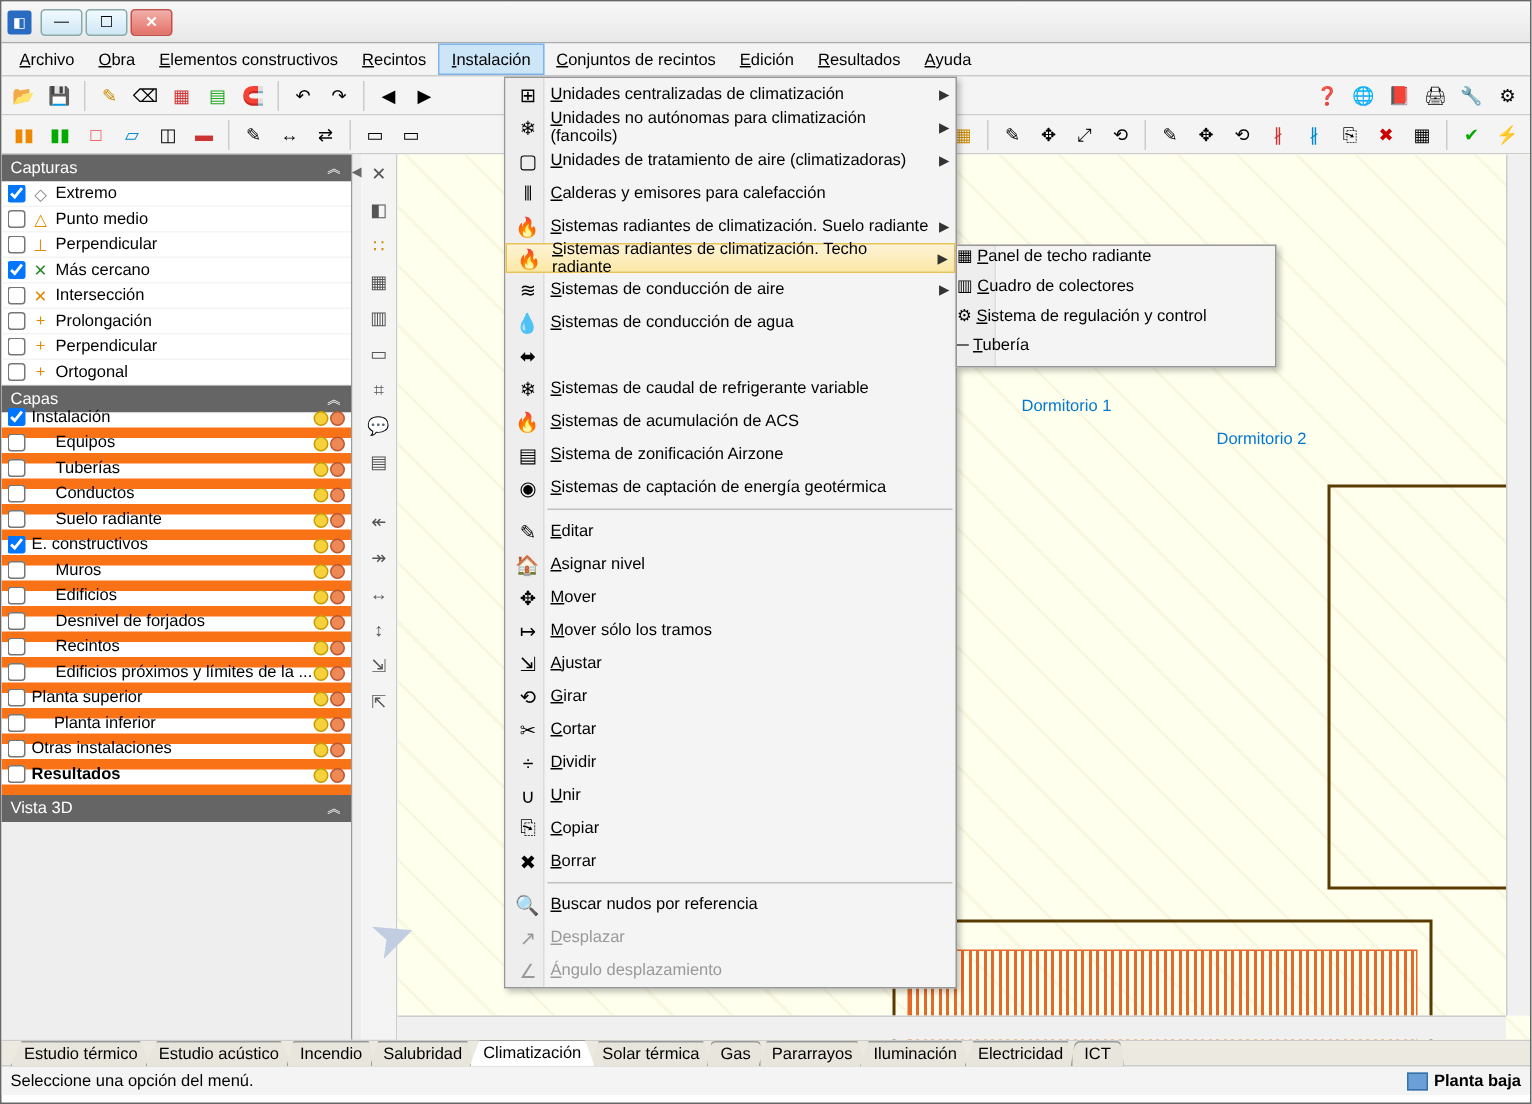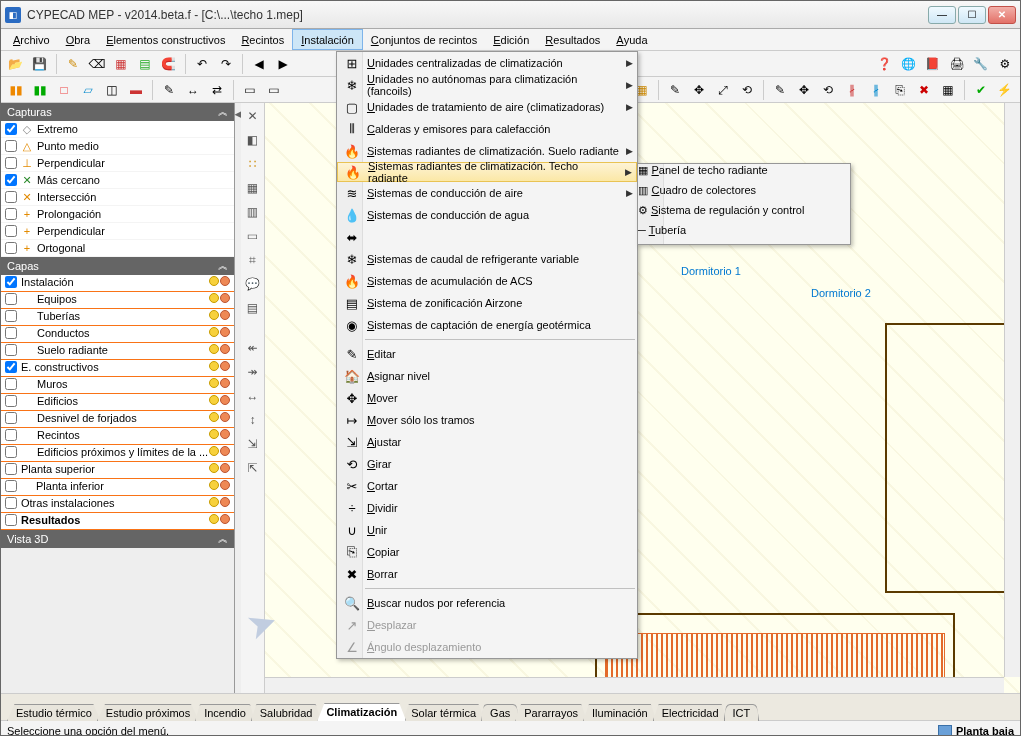--- a/index.html
+++ b/index.html
@@ -106,24 +106,24 @@
   height: 17px;
 }
 .check-row input { width: 12px; height: 12px; }
 .check-row .ico { width:12px; display:inline-flex; justify-content:center; color:#d4a017; font-size:11px;}
 .check-row .ico.green { color:#2a8a2a; }
 .check-row .ico.orange { color:#e28a00; }
 .check-row .ico.grey { color:#888; }
 .check-row .lbl { flex:1; }
 .layer-row {
   display: flex;
-  align-items:flex-start;
+  align-items:flex-end;
   padding: 1px 4px;
   height:17px;
-  border-bottom: 1px solid #f97316;
+  border-bottom: 7px solid #f97316;
 }
 .layer-row input { width:12px;height:12px;margin-right:4px;}
 .layer-row .name { flex:1; white-space:nowrap; overflow:hidden; text-overflow:ellipsis;}
 .layer-row .dots { display:flex; gap:1px; }
 .layer-row .dot { width:10px;height:10px;border-radius:50%;background:#f7d13c;border:1px solid #c79c00;}
 .layer-row .dot.red { background:#e85; border-color:#b53; }
 .layer-row.bold .name { font-weight:bold; }
 
 
 .vicon-bar {
@@ -206,63 +206,62 @@
   background:#f4f4f4;
   border:1px solid #979797;
   box-shadow: 2px 2px 4px rgba(0,0,0,0.25);
   z-index: 210;
 }
 .submenu .dd-gutter { width:26px; }
 .submenu .dd-item { height:20px; }
 
 
 .bottom-tabs {
-  height: 27px;
+  height: 17px;
   background:#ece9e0;
   display:flex;
   align-items:flex-end;
   padding-left:6px;
   border-top:1px solid #ccc;
   gap:0;
 }
 .btab {
   padding: 2px 8px;
   border:1px solid #999;
   border-bottom:none;
   background:#e8e5dc;
   font-size:11px;
   cursor:pointer;
   position:relative;
   top:1px;
   border-radius: 6px 6px 0 0 / 10px 10px 0 0;
   clip-path: polygon(8% 0, 92% 0, 100% 100%, 0 100%);
   margin-right:-4px;
 }
-.btab.active { background:#fff; border-bottom:1px solid #fff; z-index:2;font-weight:bold;}
+.btab.active { background:#fff; border-bottom:1px solid #fff; z-index:2;}
 
 
 .statusbar {
   height: 20px;
   background:#f4f4f4;
   border-top:1px solid #ccc;
   display:flex;
   align-items:center;
   padding: 0 6px;
   justify-content:space-between;
 }
 .statusbar .floor { display:flex; align-items:center; gap:4px;font-weight:bold; }
 .statusbar .floor .fi { width:14px;height:12px;background:#6aa0d8;border:1px solid #3a70a8;}
 
 </style>
 </head>
 <body>
 
 <div class="titlebar">
   <span class="app-icon">◧</span>
-  <span class="title">CYPECAD MEP - v2014.beta.f - [C:\...\techo 1.mep]</span>
   <div class="win-controls">
     <div class="win-btn">—</div>
     <div class="win-btn">☐</div>
     <div class="win-btn close">✕</div>
   </div>
 </div>
 
 <div class="menubar" id="menubar">
     <div class="menu-item"><u>A</u>rchivo</div>
     <div class="menu-item"><u>O</u>bra</div>
@@ -556,21 +555,21 @@
     </div>
     <div class="scroll-h"></div>
     <div class="scroll-v"></div>
   </div>
 </div>
 
 <span class="arrow-cursor">➤</span>
 
 <div class="bottom-tabs" id="bottom-tabs">
     <div class="btab">Estudio térmico</div>
-    <div class="btab">Estudio próximos</div>
+    <div class="btab">Estudio acústico</div>
     <div class="btab">Incendio</div>
     <div class="btab">Salubridad</div>
     <div class="btab active">Climatización</div>
     <div class="btab">Solar térmica</div>
     <div class="btab">Gas</div>
     <div class="btab">Pararrayos</div>
     <div class="btab">Iluminación</div>
     <div class="btab">Electricidad</div>
     <div class="btab">ICT</div>
   </div>

